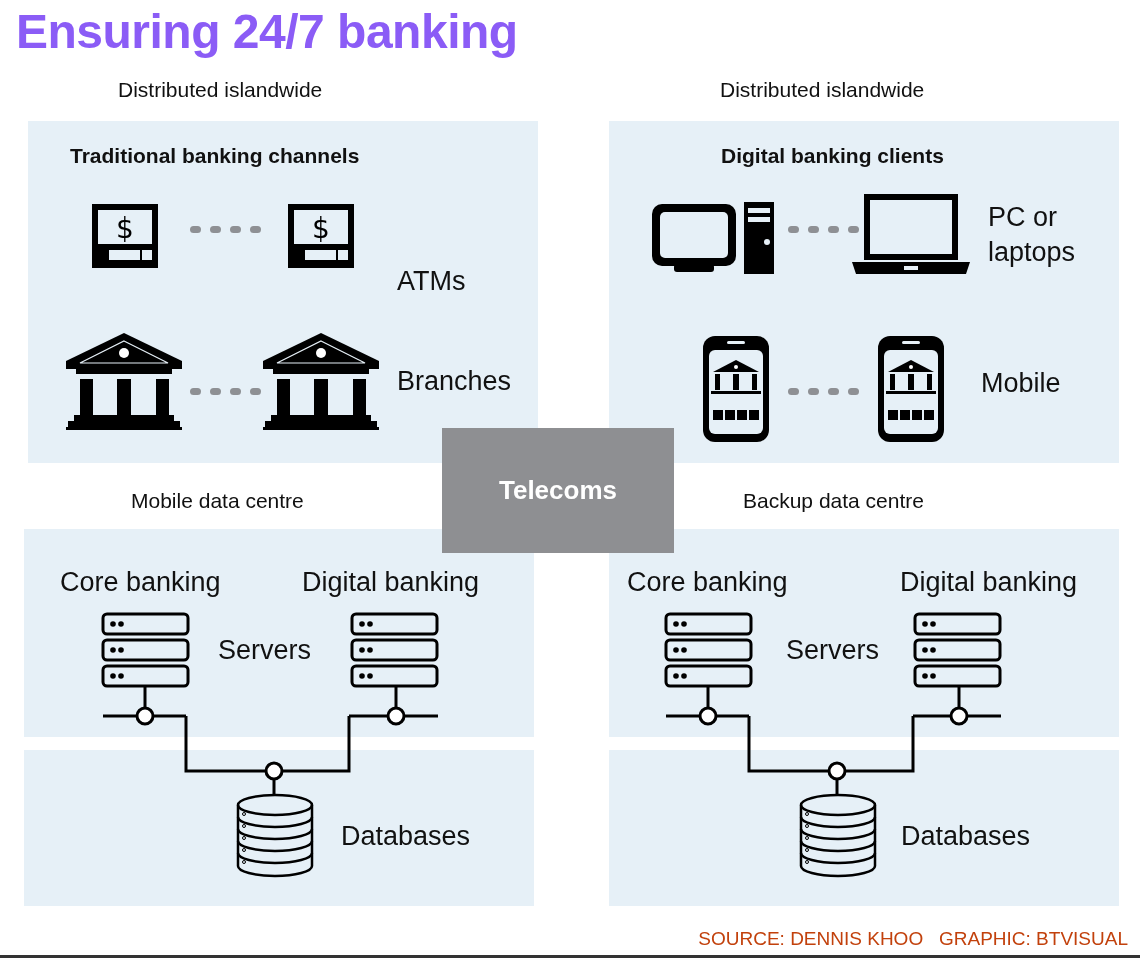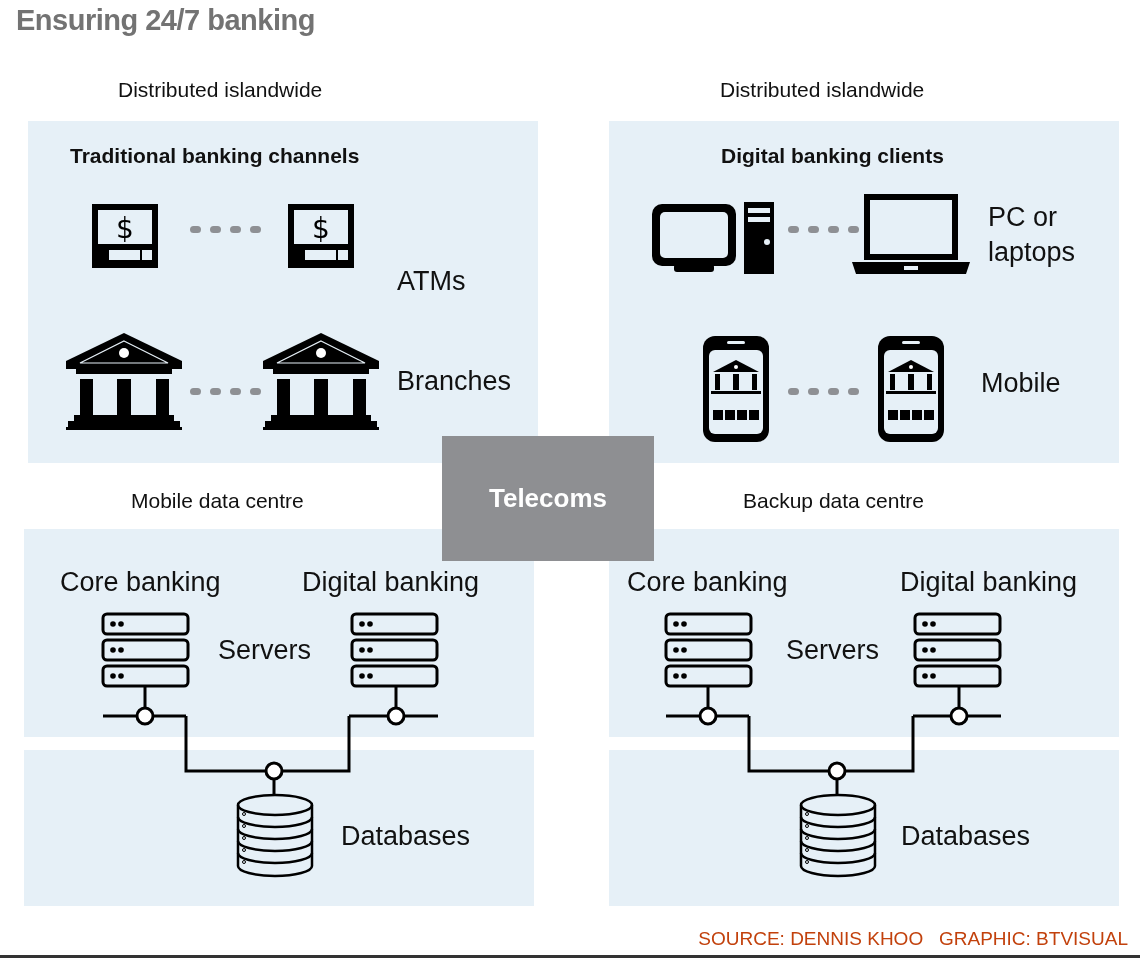--- a/index.html
+++ b/index.html
@@ -1,27 +1,27 @@
 <!DOCTYPE html>
 <html><head>
 <meta charset="utf-8">
 <style>
   html, body { margin: 0; padding: 0; background: #ffffff; }
   body { width: 1140px; height: 959px; position: relative; overflow: hidden;
          font-family: "Liberation Sans", "DejaVu Sans", sans-serif; color: #111; }
   .abs { position: absolute; }
-  .title { left: 16px; top: 4px; font-size: 29px; font-weight: bold; color: #737373; letter-spacing: -0.5px; }
+  .title { left: 16px; top: 4px; font-size: 48px; font-weight: bold; color: #8b5cf6; letter-spacing: -0.5px; }
   .panel { background: #e6f0f7; }
   .hdr { font-size: 21px; color: #111; white-space: nowrap; }
   .bold { font-weight: bold; }
   .lbl { font-size: 27px; white-space: nowrap; }
   .dots { display: flex; gap: 9px; }
   .dots span { width: 11px; height: 7px; border-radius: 4px; background: #8e9094; display: block; }
-  .telecoms { left: 442px; top: 428px; width: 212px; height: 125px; background: #8e8f92;
-              color: #fff; font-weight: bold; font-size: 26px; display: flex; align-items: center; justify-content: center; margin-top: 8px; }
+  .telecoms { left: 442px; top: 428px; width: 232px; height: 125px; background: #8e8f92;
+              color: #fff; font-weight: bold; font-size: 26px; display: flex; align-items: center; justify-content: center; }
   .footer { right: 12px; top: 928px; font-size: 19px; color: #c2410c; white-space: nowrap; }
   .rule { left: 0; top: 955px; width: 1140px; height: 3px; background: #333; }
   svg { position: absolute; overflow: visible; }
 </style>
 </head>
 <body>
 
 <div class="abs title">Ensuring 24/7 banking</div>
 
 <div class="abs hdr" style="left:118px; top:78px;">Distributed islandwide</div>

